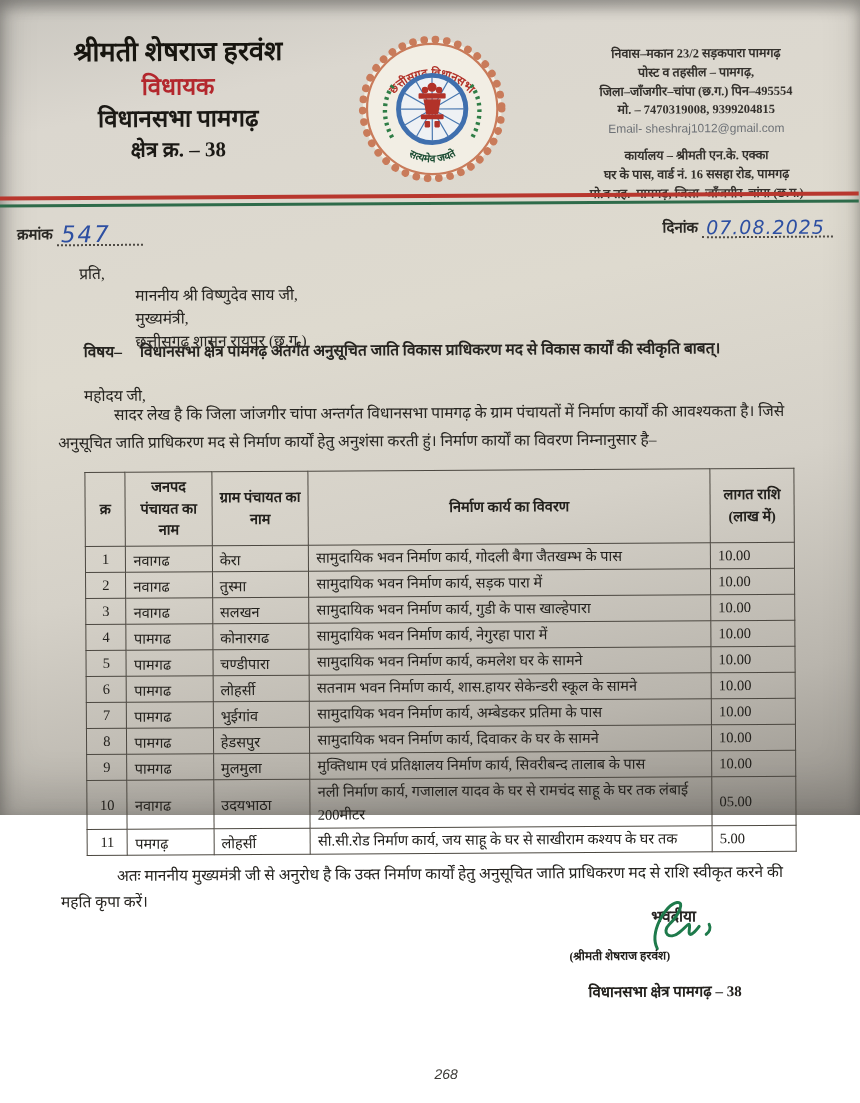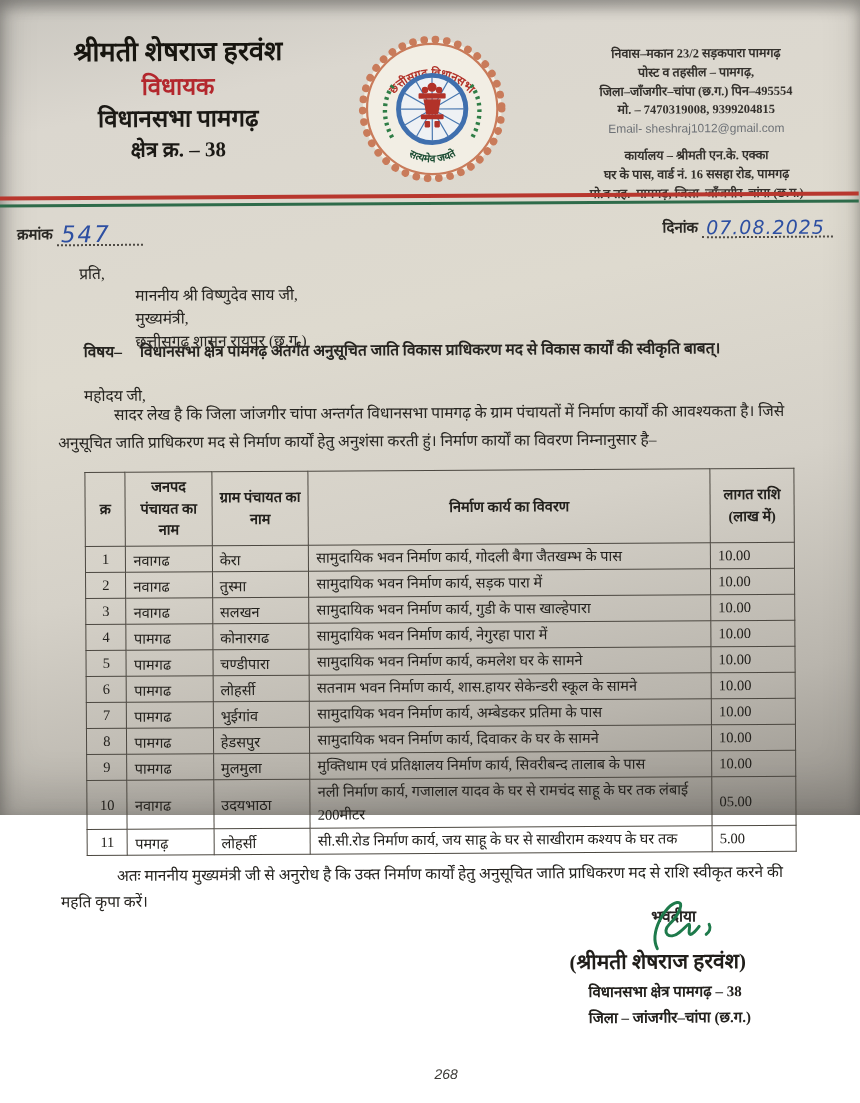--- a/index.html
+++ b/index.html
@@ -53,21 +53,21 @@
   .col-gram{width:86px;}
   .col-desc{width:433px;}
   .col-amt{width:74px;text-align:center;}
   tr.hrow{height:74px;}
   tr.drow{height:26px;}
   td.d-desc{line-height:23px;}
   td.d-amt{vertical-align:top;padding-top:3px;}
   td.d-sn{text-align:center;}
 
   .closing-word{font-size:15.5px;font-weight:600;}
-  .sig-name{font-size:21px;font-weight:600;color:#201e1a;}
+  .sig-name{font-size:12px;font-weight:600;color:#201e1a;}
   .sig-line{font-size:15px;font-weight:600;color:#23211d;line-height:26px;padding-left:29px;}
   .page-num{font-size:14px;color:#3c3a36;text-align:center;width:140px;font-family:"Liberation Sans",sans-serif;font-style:italic;}
 
   svg text{font-family:"Liberation Serif",serif;}
 </style>
 </head>
 <body>
 
 <div class="scan">
   <div class="tilt">
@@ -244,18 +244,17 @@
 
     <div class="abs closing-word" style="left:648px;top:906px;">भवदीया</div>
     <svg class="abs" style="left:616px;top:896px;" width="120" height="66" viewBox="0 0 120 66">
       <g fill="none" stroke="#1e7a4b" stroke-width="3" stroke-linecap="round">
         <path d="M38,54 C30,38 46,10 58,8 C66,7 60,20 50,30 C42,38 50,46 60,38 C68,32 72,24 70,36 C69,43 74,40 80,32"></path>
         <path d="M90,30 C92,34 90,38 87,40"></path>
       </g>
     </svg>
     <div class="abs sig-name" style="left:566px;top:948px;">(श्रीमती शेषराज हरवंश)</div>
     <div class="abs sig-line" style="left:556px;top:980px;">विधानसभा क्षेत्र पामगढ़ – 38</div>
-    <div class="abs sig-line" style="left:556px;top:1006px;">जिला – जांजगीर–चांपा (छ.ग.)</div>
 
     <div class="abs page-num" style="left:372px;top:1066px;">268</div>
 
   </div>
 </div>
 
 </body></html>

